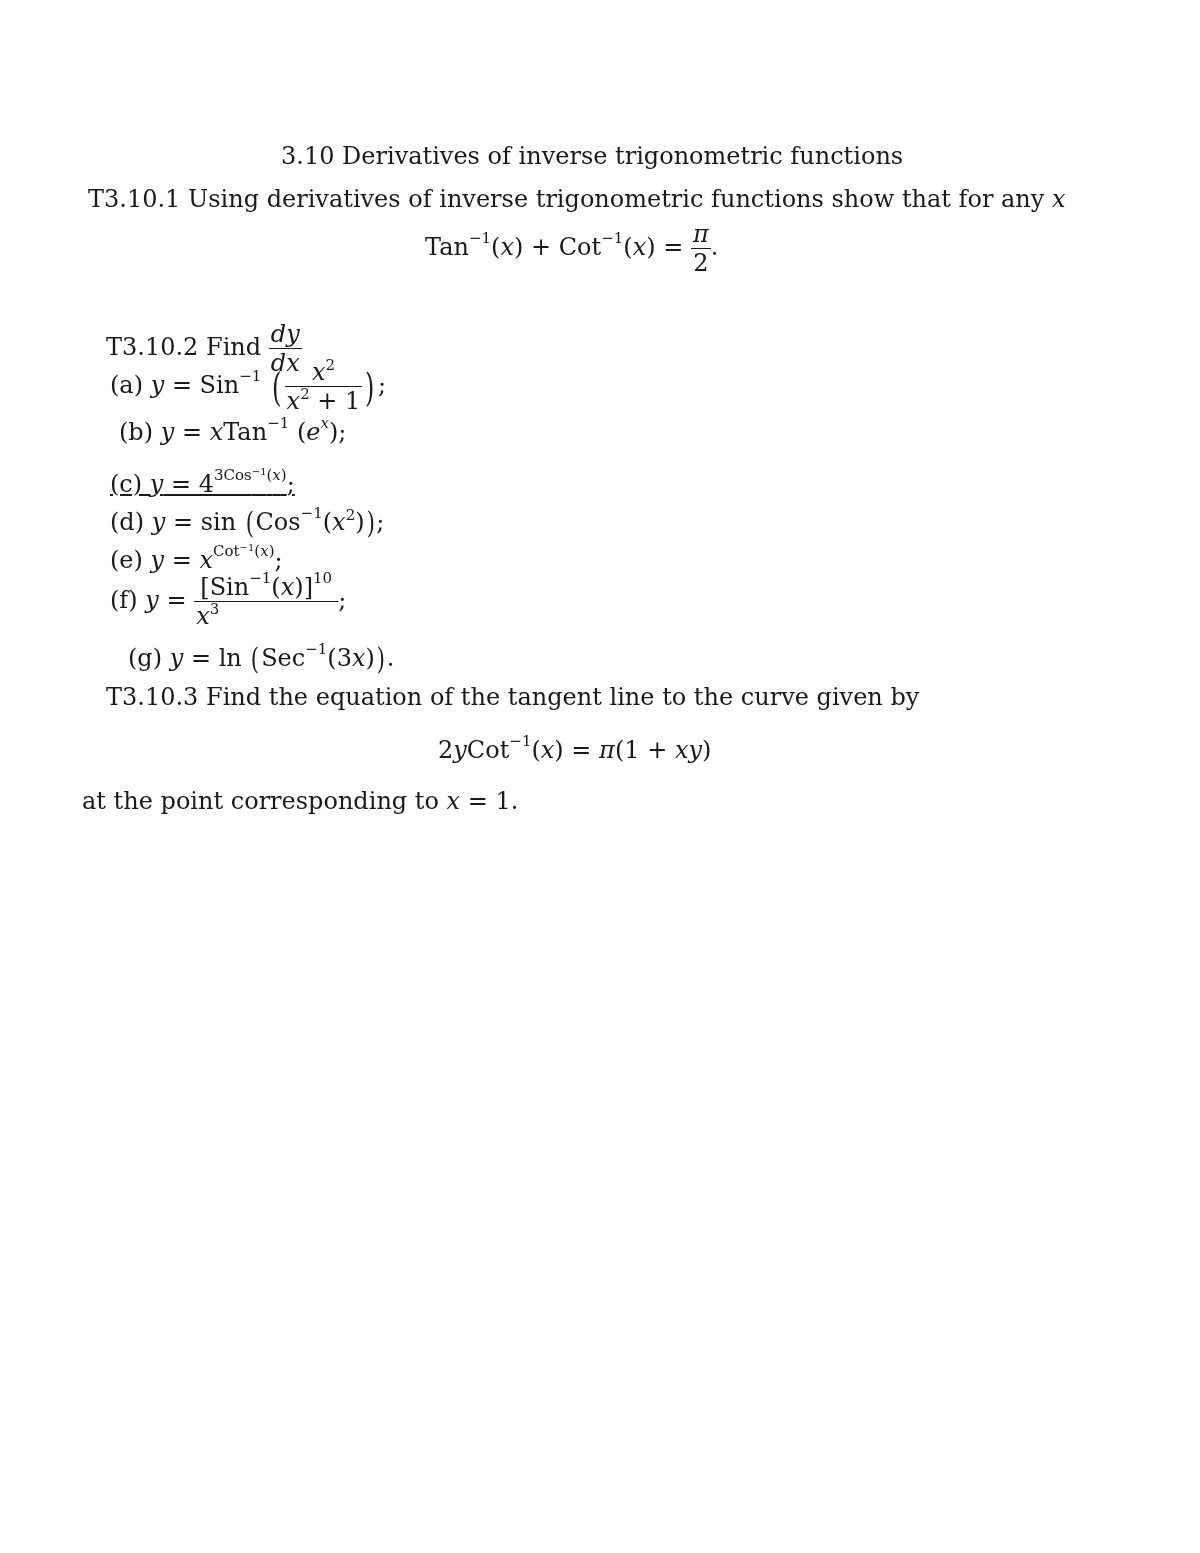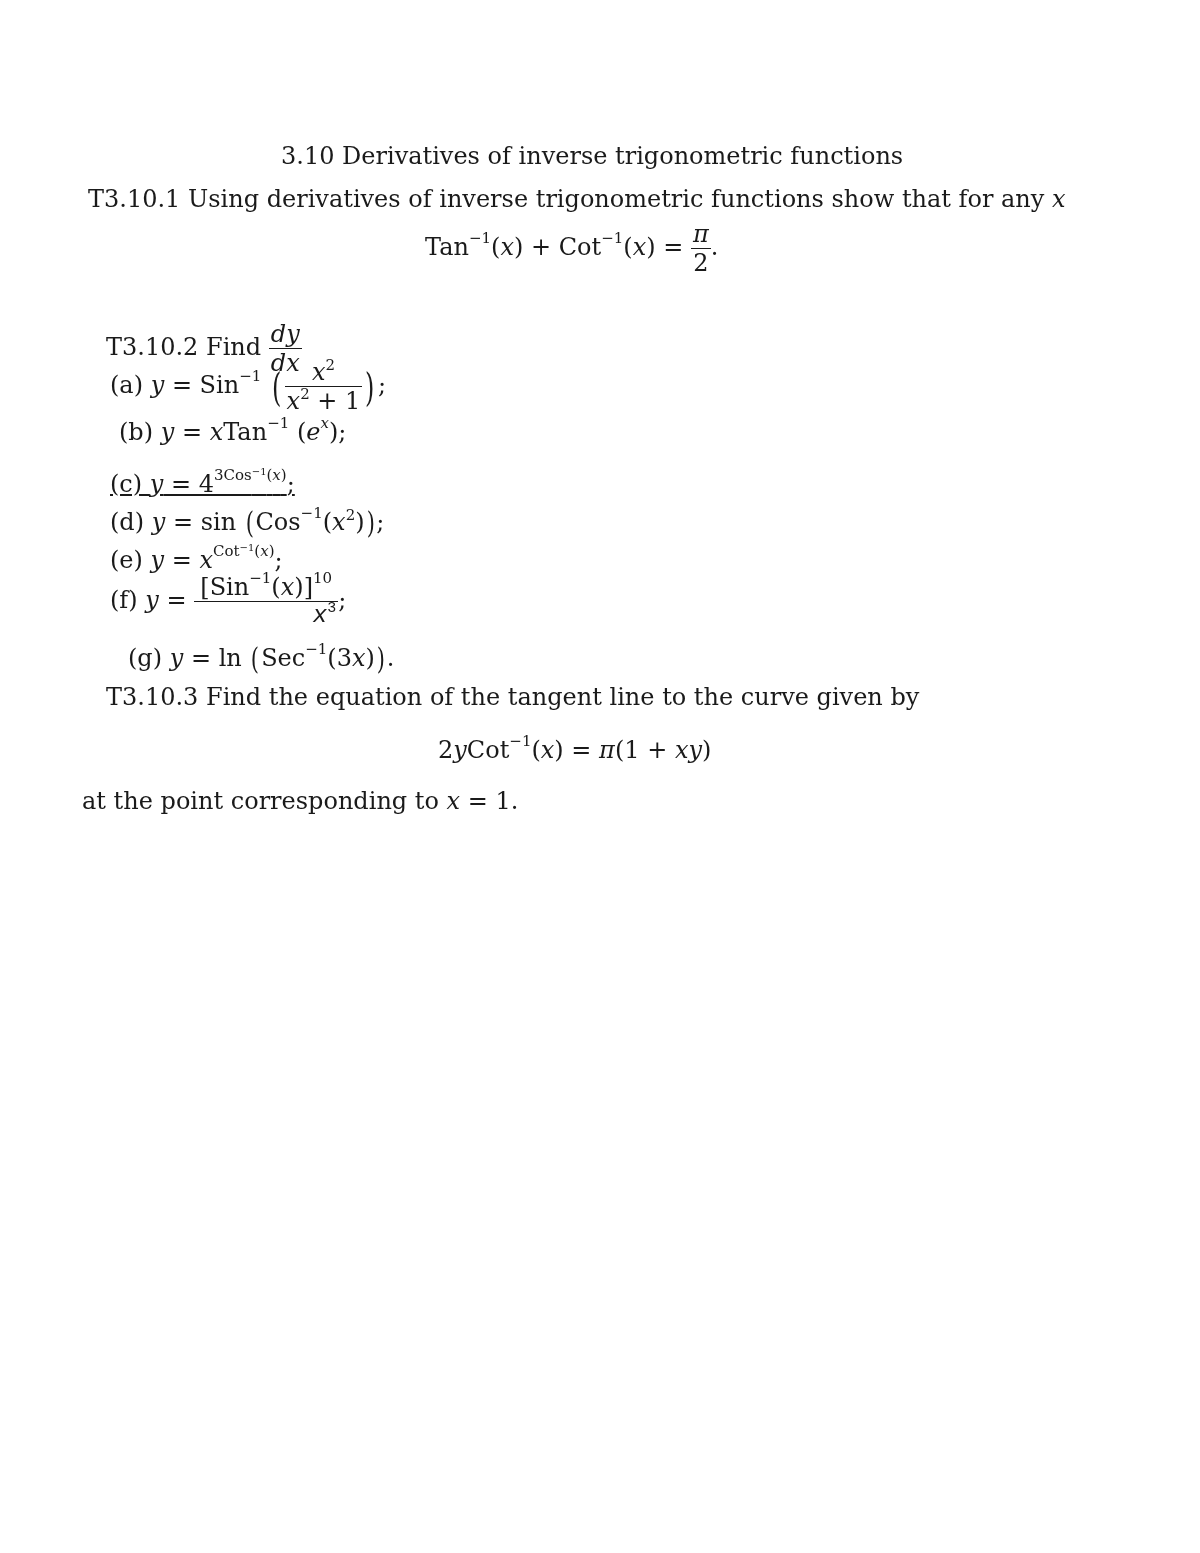--- a/index.html
+++ b/index.html
@@ -67,21 +67,21 @@
 </div>
 
 <div class="abs" style="left:110px;top:548px;">
   (e) <span class="it">y</span> = <span class="it">x</span><span class="expo">Cot<sup style="font-size:10px;top:-5px">−1</sup>(<span class="it">x</span>)</span>;
 </div>
 
 <div class="abs" style="left:110px;top:575px;">
   (f) <span class="it">y</span> =
   <span class="frac">
       <span class="num">[Sin<span class="expo">−1</span>(<span class="it">x</span>)]<span class="expo">10</span></span>
-      <span class="den" style="min-width:140px;text-align:right;font-family:Liberation Mono, monospace;"><span class="it">x</span><sup>3</sup></span>
+      <span class="den" style="min-width:140px;text-align:left;"><span class="it">x</span><sup>3</sup></span>
     </span>;
 </div>
 
 <div class="abs" style="left:128px;top:644px;">
   (g) <span class="it">y</span> = ln <span class="medp">(</span>Sec<span class="expo">−1</span>(3<span class="it">x</span>)<span class="medp">)</span>.
 </div>
 
 <div class="abs" style="left:106px;top:685px;">
   <span>T3.10.3</span>
   <span>Find the equation of the tangent line to the curve given by</span>

